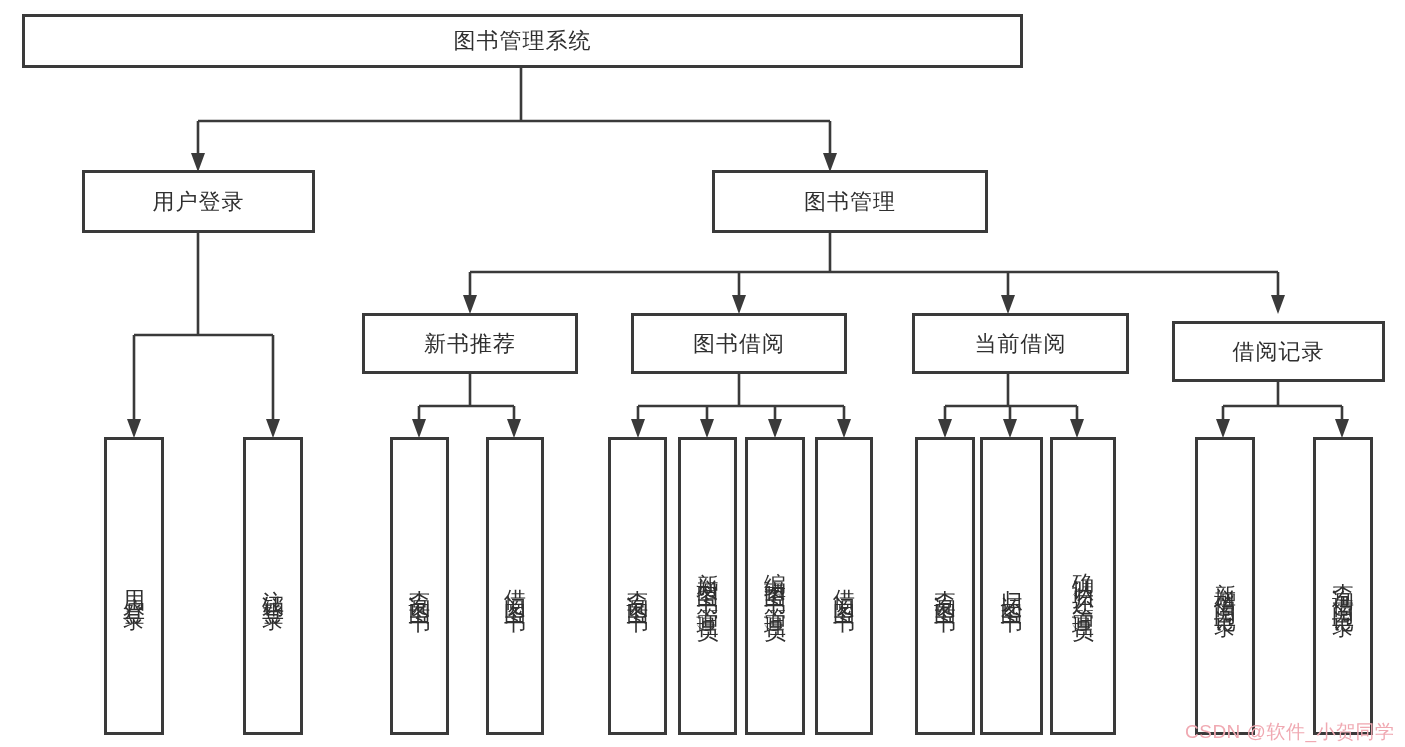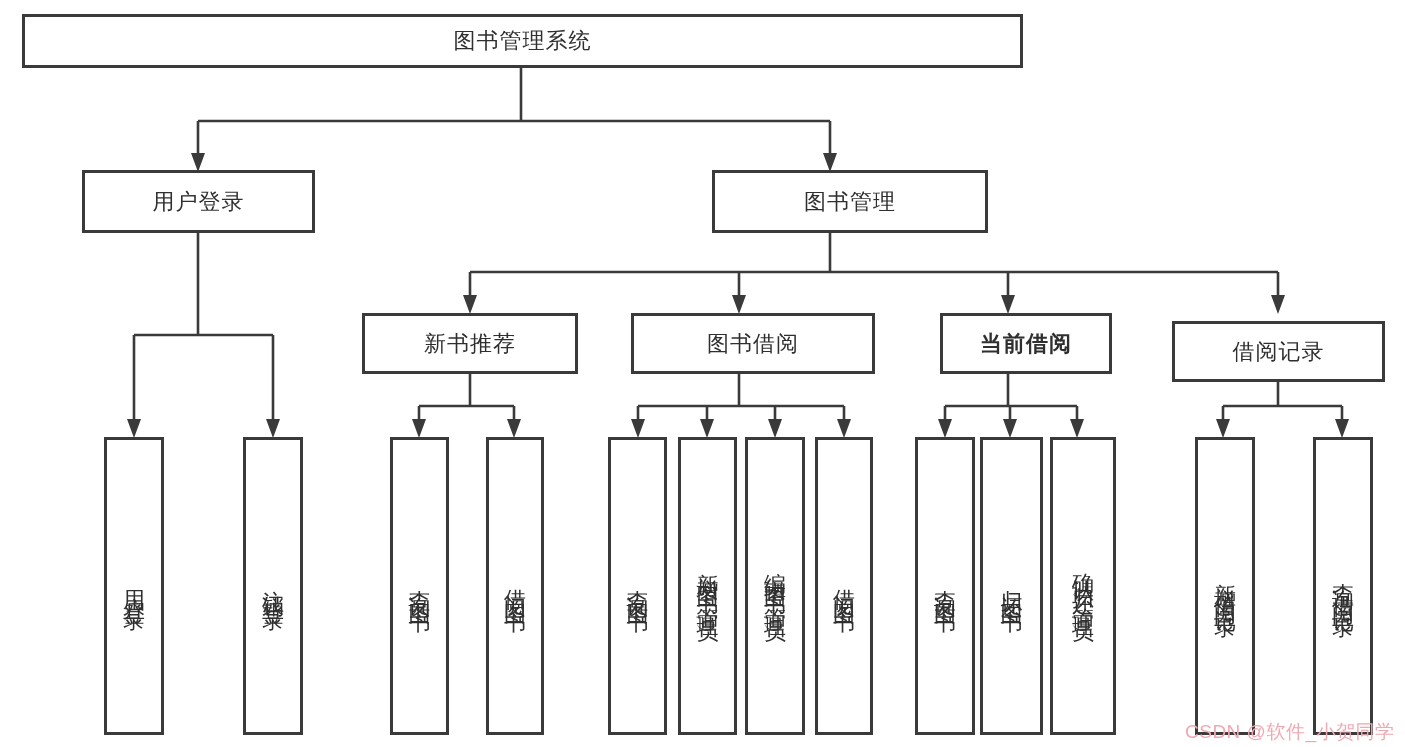--- a/index.html
+++ b/index.html
@@ -87,22 +87,22 @@
       M1070,419 L1084,419 L1077,438 Z
       M1216,419 L1230,419 L1223,438 Z  M1335,419 L1349,419 L1342,438 Z"></path>
   </svg>
 
   <div class="hbox" style="left:22px; top:14px; width:1001px; height:54px;">图书管理系统</div>
 
   <div class="hbox" style="left:82px; top:170px; width:233px; height:63px;">用户登录</div>
   <div class="hbox" style="left:712px; top:170px; width:276px; height:63px;">图书管理</div>
 
   <div class="hbox" style="left:362px; top:313px; width:216px; height:61px;">新书推荐</div>
-  <div class="hbox" style="left:631px; top:313px; width:244px; height:61px;">图书借阅</div>
-  <div class="hbox" style="left:940px; top:313px; width:172px; height:61px;font-weight:bold;">当前借阅</div>
+  <div class="hbox" style="left:631px; top:313px; width:216px; height:61px;">图书借阅</div>
+  <div class="hbox" style="left:912px; top:313px; width:217px; height:61px;">当前借阅</div>
   <div class="hbox" style="left:1172px; top:321px; width:213px; height:61px;">借阅记录</div>
 
   <div class="vbox" style="left:104px; width:60px;">用户登录</div>
   <div class="vbox" style="left:243px; width:60px;">注销登录</div>
 
   <div class="vbox" style="left:390px; width:59px;">查询图书</div>
   <div class="vbox" style="left:486px; width:58px;">借阅图书</div>
 
   <div class="vbox" style="left:608px; width:59px;">查询图书</div>
   <div class="vbox" style="left:678px; width:59px;">新增图书（管理员）</div>

